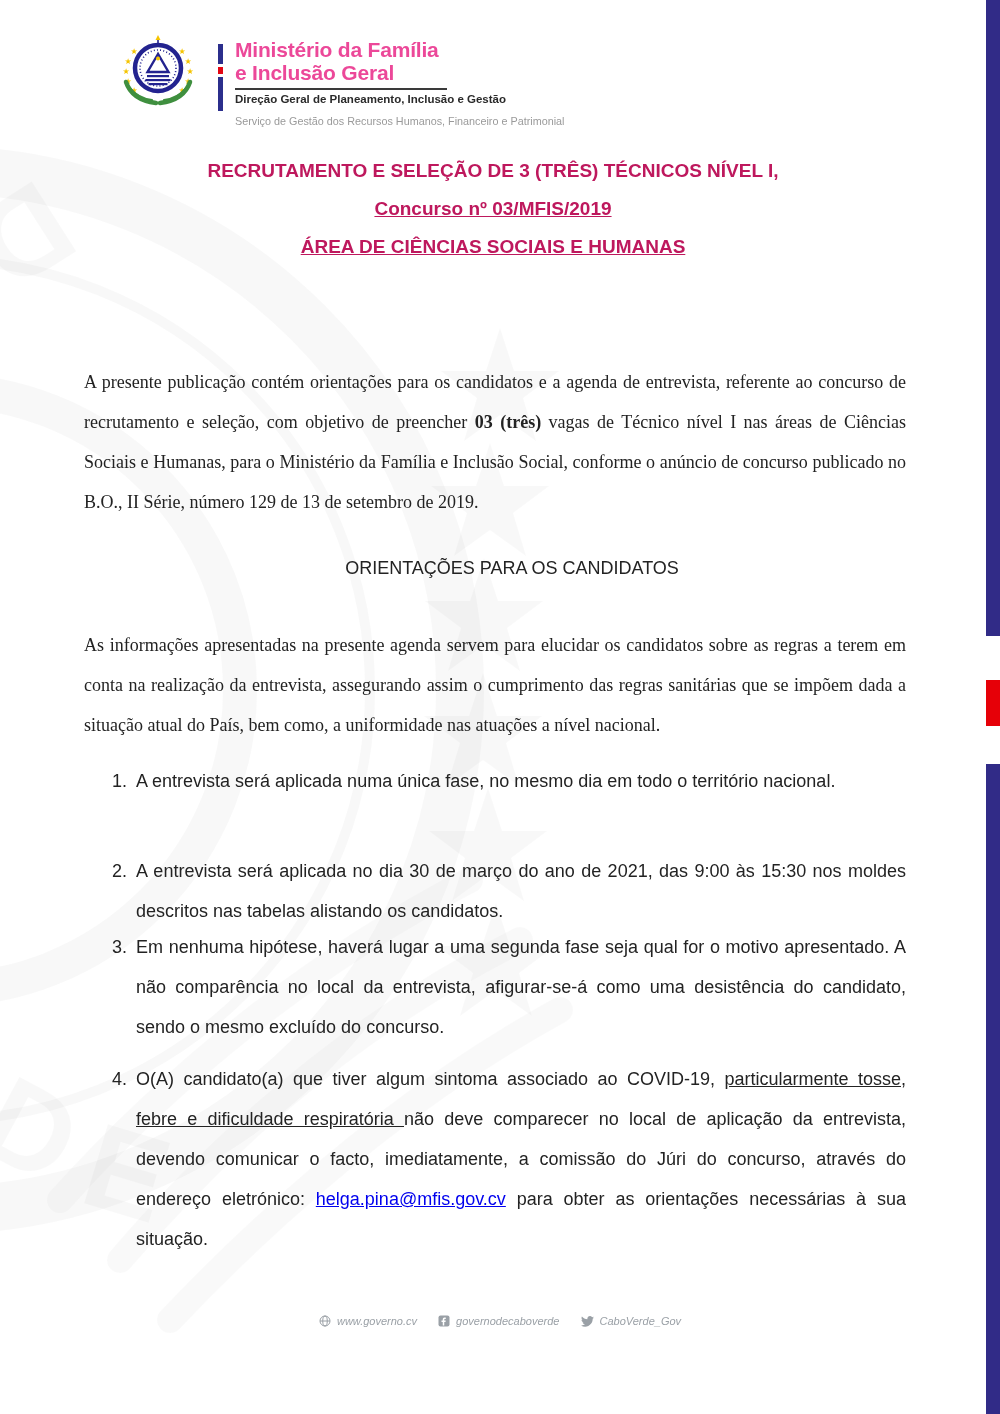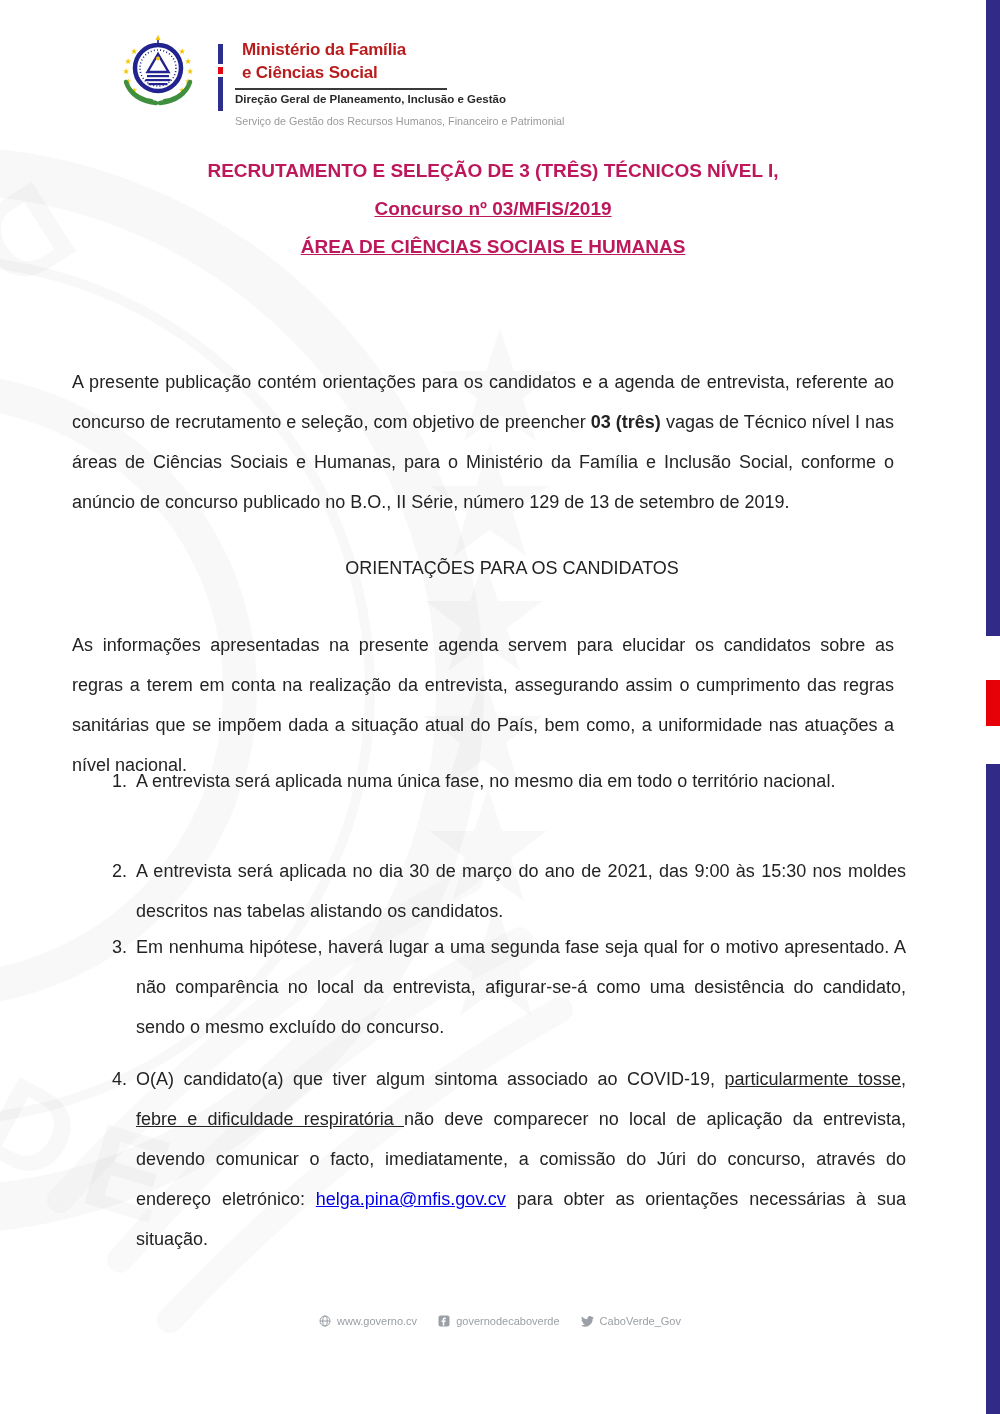--- a/index.html
+++ b/index.html
@@ -16,46 +16,46 @@
   .edge-bar.b2{top:764px;height:650px;background:#312b87;}
   
   .header{position:absolute;top:34px;left:112px;display:flex;align-items:flex-start;}
   .logo{flex:none;}
   .sep{margin:10px 12px 0 14px;width:5px;display:flex;flex-direction:column;align-items:stretch;}
   .sep .s-blue1{height:20px;background:#2b2e8c;}
   .sep .s-gap{height:3px;}
   .sep .s-red{height:7px;background:#e30613;}
   .sep .s-blue2{height:34px;background:#2b2e8c;}
   .header-text{padding-top:4px;}
-  .ministry{font-size:17px;font-weight:bold;line-height:23px;color:#b91c1c;letter-spacing:-0.2px;margin-left:7px;}
+  .ministry{font-size:21px;font-weight:bold;line-height:23px;color:#ec4899;letter-spacing:-0.2px;}
   .h-rule{width:212px;height:2px;background:#3a3a3a;margin:4px 0 3px;}
   .dept1{font-size:11.5px;font-weight:bold;color:#2a2a2a;line-height:13px;}
   .dept2{font-size:10.8px;color:#9a9a9a;line-height:13px;margin-top:9px;}
   
   .title-block{position:absolute;top:152px;left:90px;right:104px;text-align:center;
     font-size:19px;font-weight:bold;color:#be185d;line-height:38px;}
   .u{text-decoration:underline;}
   
-  .para{position:absolute;left:72px;width:822px;font-size:18px;line-height:40px;
-    text-align:justify;color:#232323;}
+  .para{position:absolute;left:84px;width:822px;font-size:18px;line-height:40px;
+    text-align:justify;color:#232323;font-family:Liberation Serif, serif;}
   .intro{top:344px;}
   .heading{position:absolute;top:557px;left:12px;width:100%;text-align:center;
     font-size:18px;color:#232323;line-height:22px;}
   .para2{top:607px;}
   .list-item{position:absolute;left:112px;width:794px;display:flex;
     font-size:18px;line-height:40px;color:#232323;}
   .list-item .num{flex:none;width:24px;}
   .list-item .txt{flex:1;text-align:justify;}
   .item1{top:761px;} .item2{top:851px;} .item3{top:927px;} .item4{top:1059px;}
   .bold{font-weight:bold;}
   a.email{color:#0000ee;text-decoration:underline;}
   
   .footer{position:absolute;top:1314px;left:0;width:100%;text-align:center;
     font-size:11px;color:#9aa0a6;}
-  .footer .f-item{display:inline-flex;align-items:center;margin:0 9px;gap:6px;vertical-align:middle;}
+  .footer .f-item{display:inline-flex;align-items:center;margin:0 9px;gap:6px;vertical-align:middle;font-style:italic;}
   .footer svg{display:block;}
 </style>
 </head>
 <body>
 
 <div class="page">
 
   <svg class="watermark" width="1000" height="1414" viewBox="0 0 1000 1414">
     <g fill="none" stroke="#8a8a8a" opacity="0.055">
       <circle cx="-60" cy="690" r="520" stroke-width="48"></circle>
@@ -127,21 +127,21 @@
     <div class="sep">
       <div class="s-blue1"></div>
         <div class="s-gap"></div>
       <div class="s-red"></div>
         <div class="s-gap"></div>
       <div class="s-blue2"></div>
     </div>
 
     <div class="header-text">
       <div class="ministry">Ministério da Família</div>
-      <div class="ministry">e Ciências Social</div>
+      <div class="ministry">e Inclusão Geral</div>
       <div class="h-rule"></div>
       <div class="dept1">Direção Geral de Planeamento, Inclusão e Gestão</div>
       <div class="dept2">Serviço de Gestão dos Recursos Humanos, Financeiro e Patrimonial</div>
     </div>
   </div>
 
   <div class="title-block">
     <div>RECRUTAMENTO E SELEÇÃO DE 3 (TRÊS) TÉCNICOS NÍVEL I,</div>
     <div class="u">Concurso nº 03/MFIS/2019</div>
     <div class="u">ÁREA DE CIÊNCIAS SOCIAIS E HUMANAS</div>

